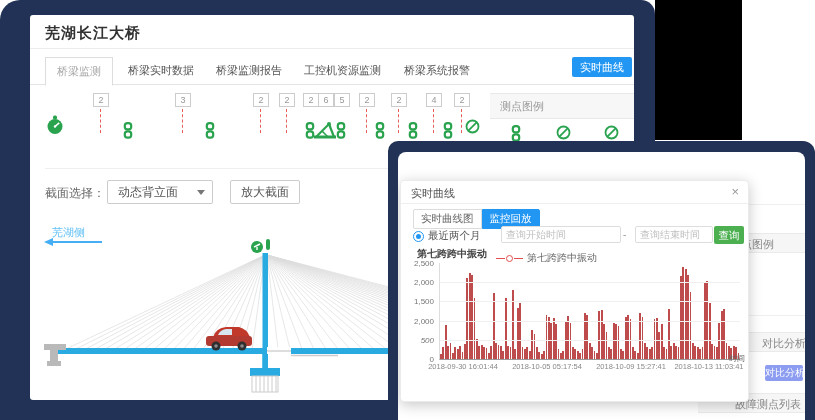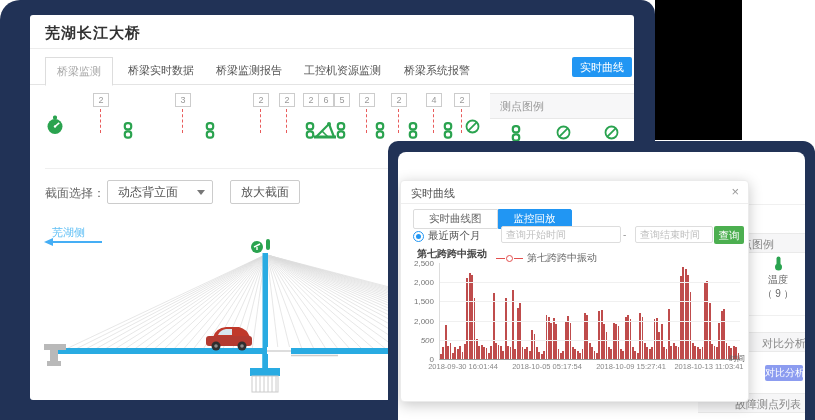--- a/index.html
+++ b/index.html
@@ -58,21 +58,21 @@
   .rc-temp{position:absolute;left:360px;top:104px;width:40px;text-align:center;font-size:10px;color:#666;}
   .rc-btn{position:absolute;left:367px;top:213px;width:38px;height:16px;background:#8c9cf0;color:#fff;
           font-size:10px;text-align:center;line-height:16px;border-radius:2px;cursor:pointer;white-space:nowrap;}
   
   .dialog{position:absolute;left:2px;top:28px;width:347px;height:220px;background:#fff;
           border:1px solid #ebebeb;border-radius:4px;box-shadow:0 3px 14px rgba(0,0,0,.22);}
   .dlg-title{position:absolute;left:10px;top:5px;font-size:11px;color:#555;}
   .dlg-close{position:absolute;right:9px;top:3px;font-size:13px;color:#999;cursor:pointer;}
   .dlg-head-div{position:absolute;left:0;top:22px;width:100%;border-top:1px solid #eee;}
   .dlg-tabs{position:absolute;left:12px;top:28px;display:flex;}
-  .dlg-tab{font-size:10.5px;padding:2px 15px;border:1px solid #dcdcdc;color:#666;background:#fff;
+  .dlg-tab{font-size:10.5px;padding:2px 7px;border:1px solid #dcdcdc;color:#666;background:#fff;
            border-radius:2px 0 0 2px;cursor:pointer;}
   .dlg-tab.active{background:#2196f3;border:1px solid #2196f3;color:#fff;border-radius:0 2px 2px 0;}
   .radio{position:absolute;left:12px;top:50px;width:9px;height:9px;border:1px solid #2196f3;border-radius:50%;cursor:pointer;}
   .radio::after{content:"";position:absolute;left:2px;top:2px;width:5px;height:5px;border-radius:50%;background:#2196f3;}
   .radio-label{position:absolute;left:27px;top:48px;font-size:10.5px;color:#555;}
   .dlg-input{position:absolute;top:45px;height:17px;border:1px solid #ddd;border-radius:2px;
              font-size:10px;color:#555;padding:0 4px;box-sizing:border-box;
              font-family:"Liberation Sans",sans-serif;}
   .dlg-input::placeholder{color:#bfbfbf;}
   .in1{left:100px;width:120px;} .in2{left:234px;width:78px;}
@@ -341,28 +341,20 @@
     </div>
   </div>
 
   <div class="black-box"></div>
 
   <div class="modal-frame">
     <div class="inner-window">
 
       <div class="rc-divider"></div>
       <div class="rc-band" style="left:300px;top:81px;width:107px;padding-left:32px;box-sizing:border-box;">测点图例</div>
-      <div class="rc-temp">
-        <svg width="11" height="15" viewBox="0 0 11 15">
-          <rect x="3.5" y="0.5" width="4" height="9" rx="2" fill="#2aa34f"></rect>
-          <circle cx="5.5" cy="11" r="3.5" fill="#2aa34f"></circle>
-        </svg>
-        <div>温度</div>
-        <div>（ 9 ）</div>
-      </div>
       <div style="position:absolute;left:340px;top:163px;width:67px;border-top:1px solid #f0f0f0;"></div>
       <div class="rc-band" style="left:300px;top:180px;width:107px;padding-left:64px;box-sizing:border-box;">对比分析</div>
       <div class="rc-btn">对比分析</div>
       <div class="rc-band" style="left:300px;top:241px;width:107px;padding-left:37px;box-sizing:border-box;">故障测点列表</div>
 
       <div class="dialog">
         <div class="dlg-title">实时曲线</div>
         <div class="dlg-close">×</div>
         <div class="dlg-head-div"></div>
 

